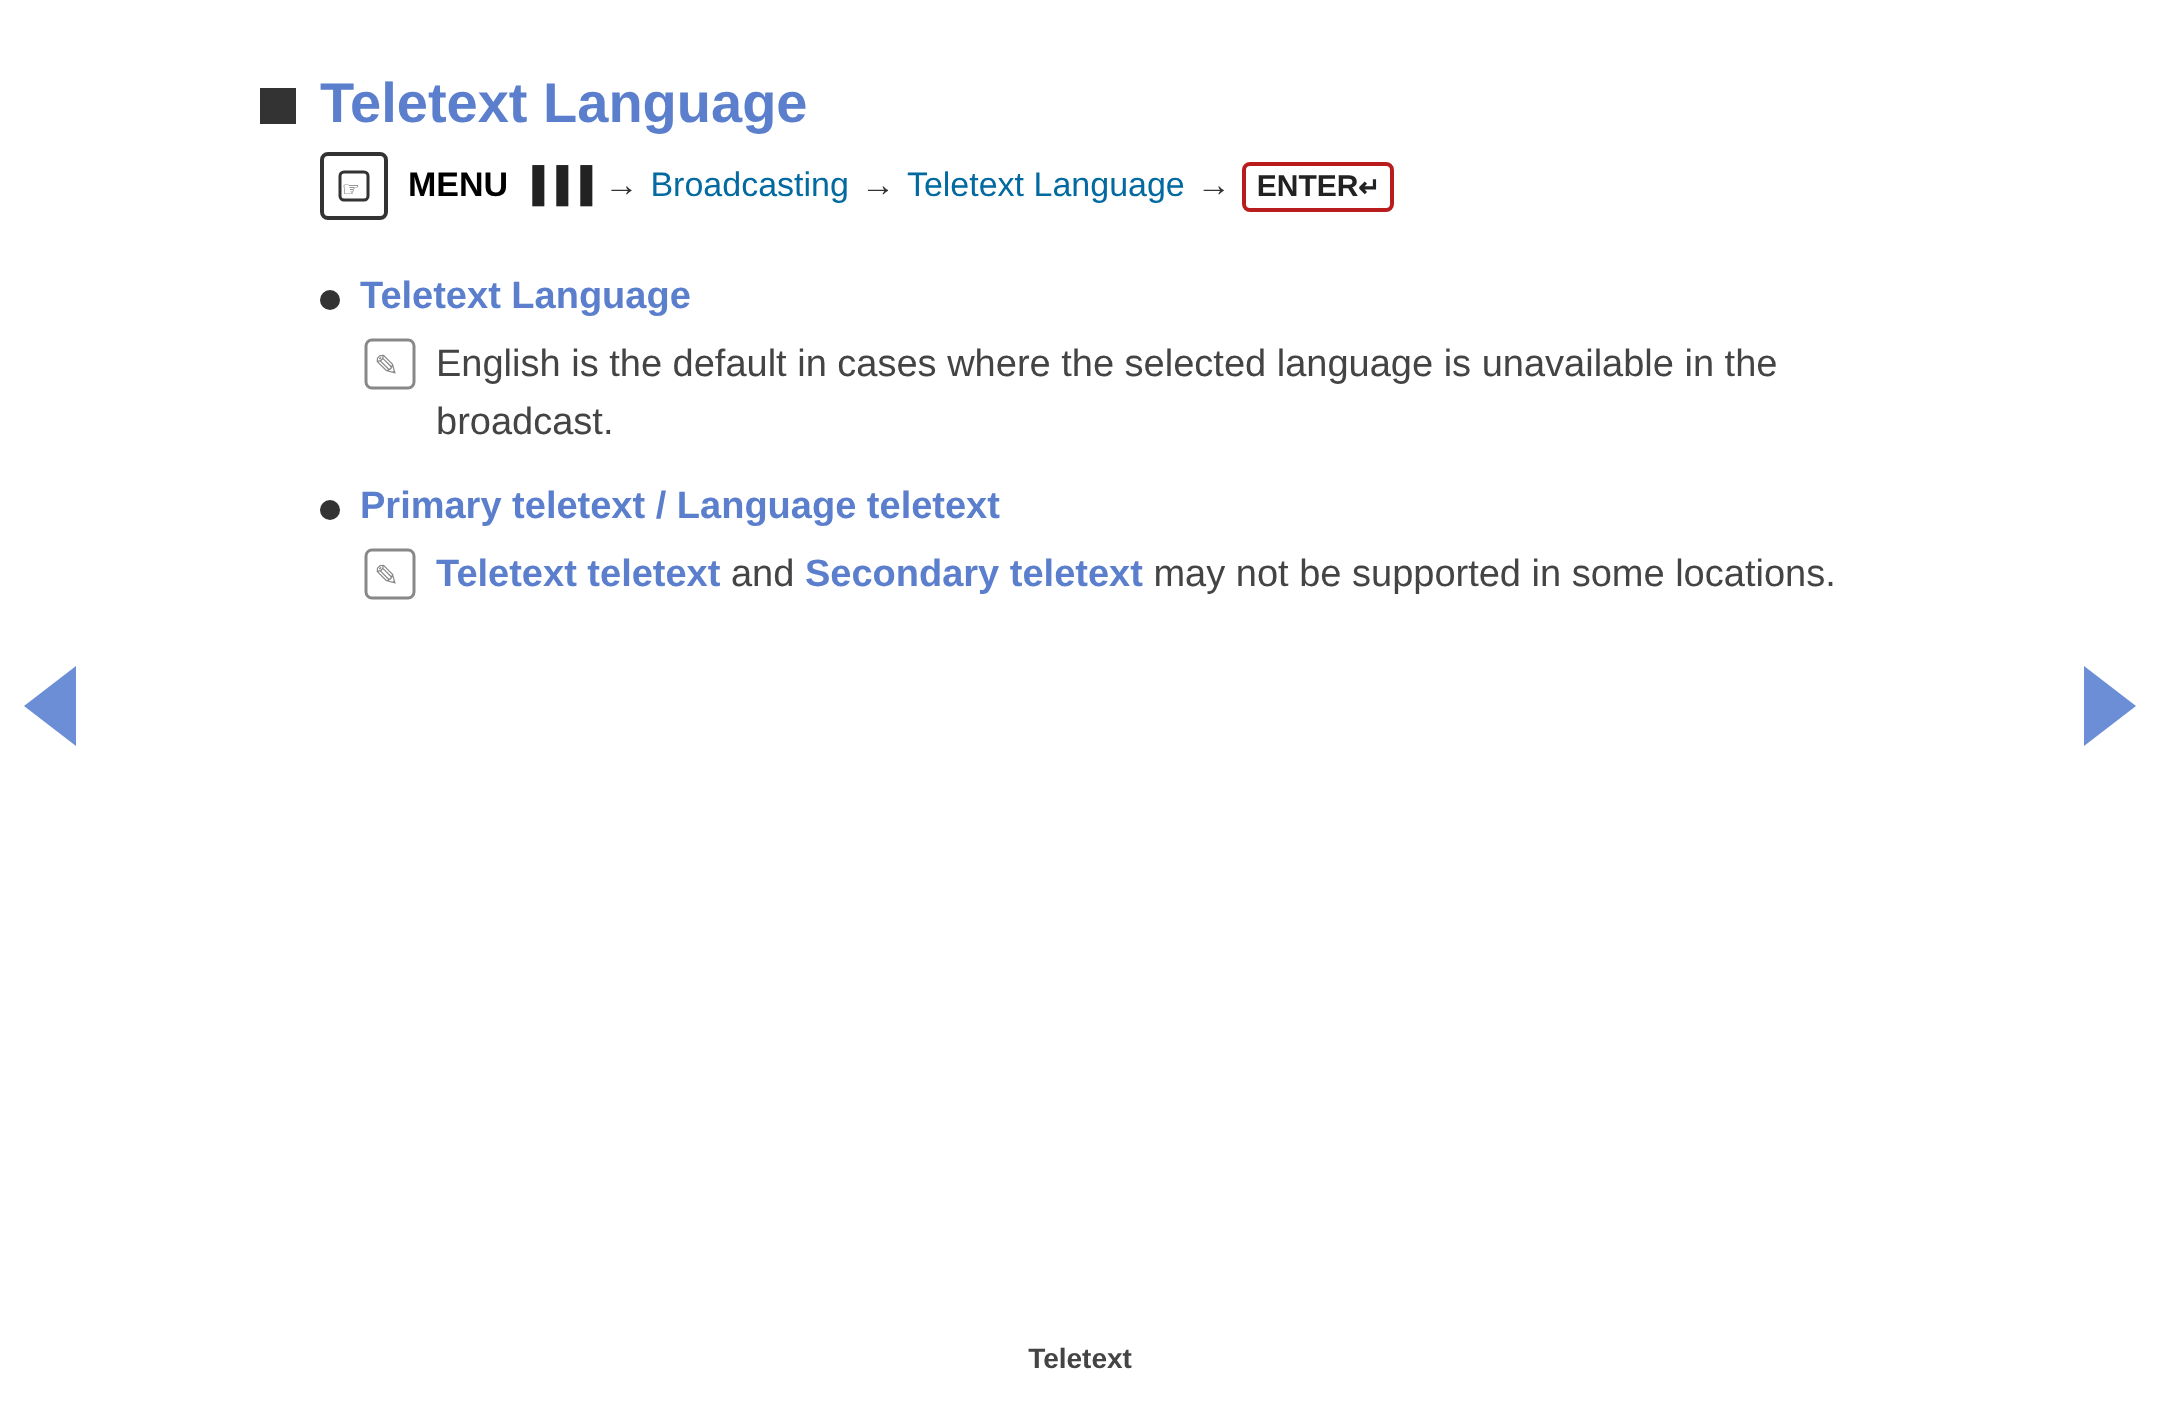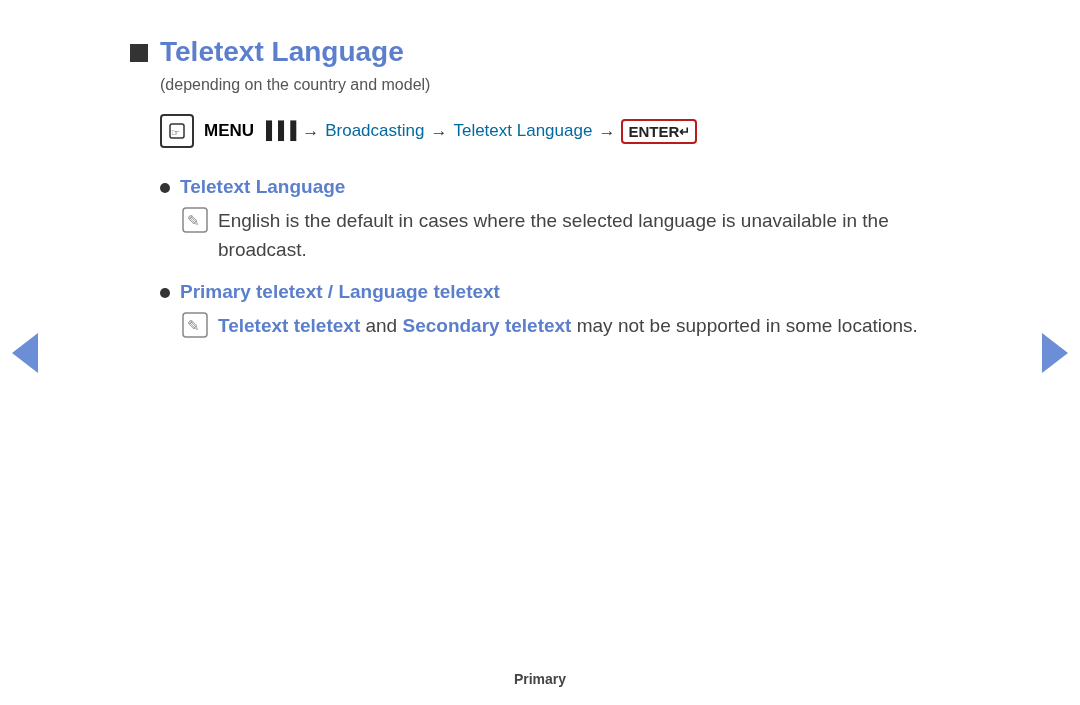--- a/index.html
+++ b/index.html
@@ -210,21 +210,20 @@
 </head>
 <body>
 
 <div class="main-content">
 
   <div class="page-title-row">
     <div class="title-square"></div>
     <h1 class="page-title">Teletext Language</h1>
   </div>
 
-  <div class="subtitle">(depending on the country and model)</div>
 
   <div class="breadcrumb-row">
     <span class="menu-icon">
       <svg width="20" height="20" viewBox="0 0 20 20">
 
         <rect x="3" y="3" width="14" height="14" rx="2" fill="none" stroke="#333" stroke-width="1.5"></rect>
         <text x="4" y="15" font-size="10" fill="#333">☞</text>
       </svg>
     </span>
     <span class="menu-text">MENU</span>
@@ -278,13 +277,13 @@
 </div>
 
 <div class="nav-arrow-left">
   <div class="arrow-shape-left"></div>
 </div>
 
 <div class="nav-arrow-right">
   <div class="arrow-shape-right"></div>
 </div>
 
-<div class="footer">Primary</div>
+<div class="footer">Teletext</div>
 
 </body></html>

